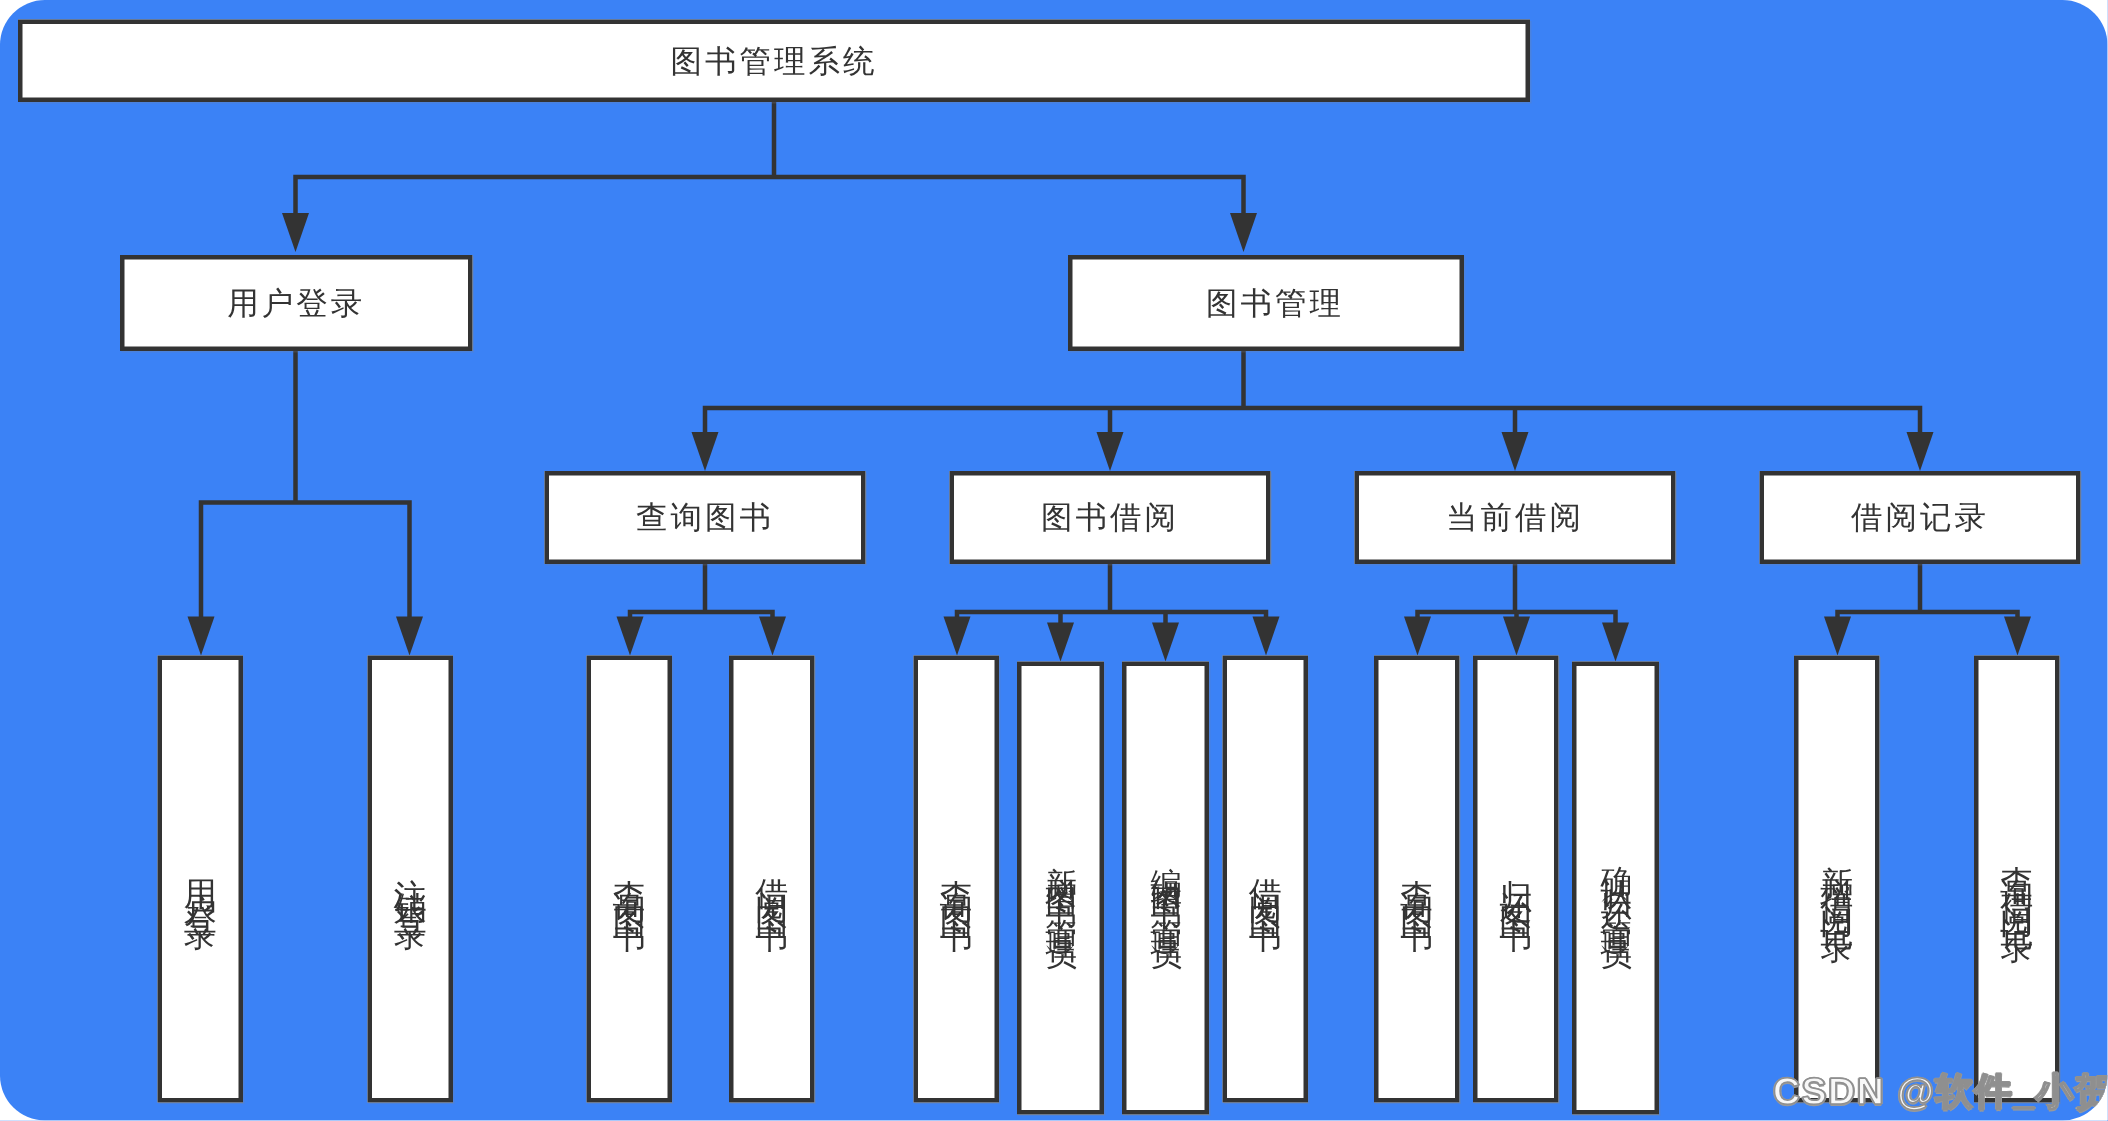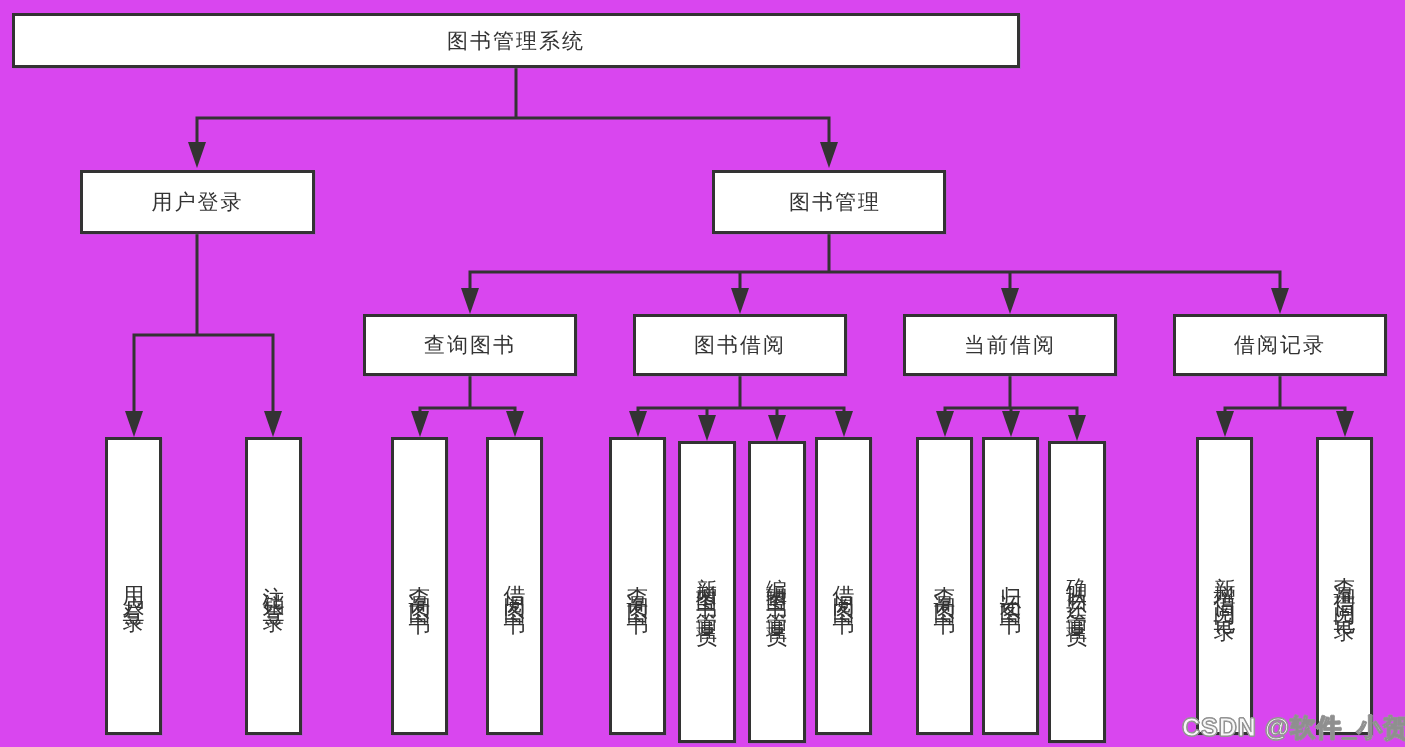--- a/index.html
+++ b/index.html
@@ -5,22 +5,23 @@
   html, body {
     margin: 0;
     padding: 0;
     background: #ffffff;
     font-family: "Liberation Sans", sans-serif;
   }
   .canvas {
     position: relative;
     width: 1405px;
     height: 747px;
-    background: #d946ef;
+    background: #3b82f6;
     overflow: hidden;
+    border-radius: 30px;
   }
   svg.connectors {
     position: absolute;
     left: 0;
     top: 0;
     width: 1405px;
     height: 747px;
   }
   .box {
     position: absolute;
@@ -104,21 +105,21 @@
       <polygon points="1002,411 1020,411 1011,437"></polygon>
       <polygon points="1068,415 1086,415 1077,441"></polygon>
       <polygon points="1216,411 1234,411 1225,437"></polygon>
       <polygon points="1336,411 1354,411 1345,437"></polygon>
     </g>
   </svg>
 
   <div class="box h" style="left:12px; top:13px; width:1008px; height:55px;">图书管理系统</div>
 
   <div class="box h" style="left:80px; top:170px; width:235px; height:64px;">用户登录</div>
-  <div class="box h" style="left:712px; top:170px; width:234px; height:64px;padding-left:12px;">图书管理</div>
+  <div class="box h" style="left:712px; top:170px; width:264px; height:64px;padding-left:12px;">图书管理</div>
 
   <div class="box h" style="left:363px; top:314px; width:214px; height:62px;">查询图书</div>
   <div class="box h" style="left:903px; top:314px; width:214px; height:62px;">当前借阅</div>
   <div class="box h" style="left:633px; top:314px; width:214px; height:62px;">图书借阅</div>
   <div class="box h" style="left:1173px; top:314px; width:214px; height:62px;">借阅记录</div>
 
   <div class="box leaf" style="left:105px; top:437px; width:57px; height:298px;">用户登录</div>
   <div class="box leaf" style="left:245px; top:437px; width:57px; height:298px;">注销登录</div>
 
   <div class="box leaf" style="left:391px; top:437px; width:57px; height:298px;">查询图书</div>

